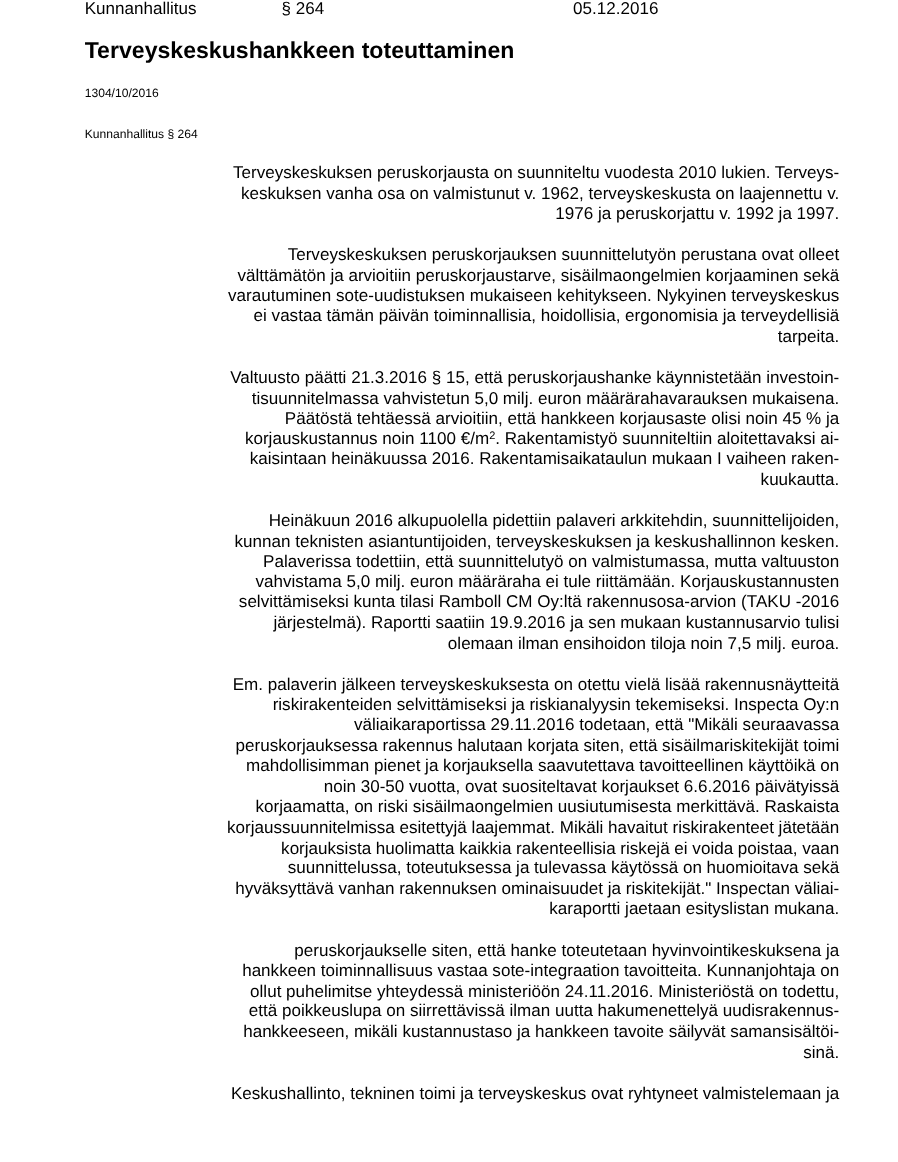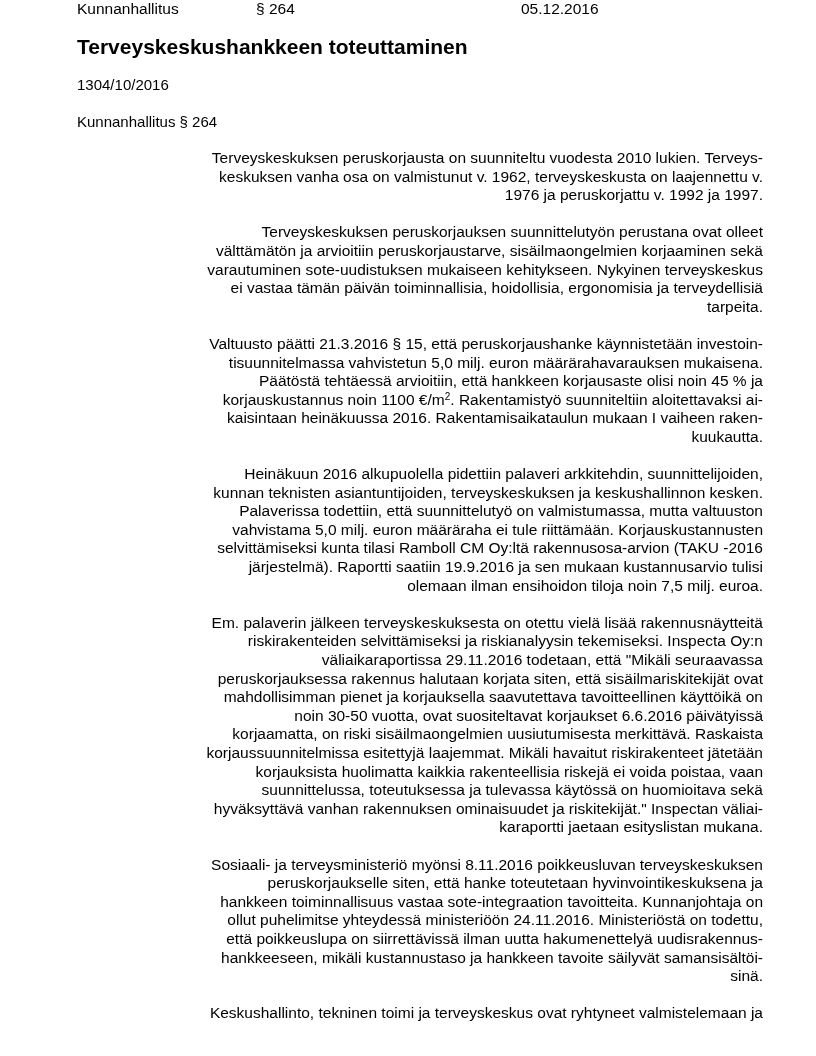--- a/index.html
+++ b/index.html
@@ -1,20 +1,20 @@
 <!DOCTYPE html>
 <html><head>
 <meta charset="utf-8">
 <style>
   html, body { margin: 0; padding: 0; background: #ffffff; }
   body { width: 816px; height: 1056px; position: relative; overflow: hidden;
          font-family: "Liberation Sans", sans-serif; color: #000; }
   .hdr { position: absolute; top: 0; font-size: 15.5px; line-height: 18px; }
   .title { position: absolute; left: 77px; top: 36px; font-size: 21px; font-weight: bold; line-height: 22px; }
-  .meta { position: absolute; left: 77px; font-size: 15px; line-height: 18px; }
+  .meta { position: absolute; left: 77px; font-size: 11px; line-height: 18px; }
   .body { position: absolute; left: 163px; top: 149px; width: 600px; font-size: 15.5px; }
   .para { margin: 0 0 18.6px 0; }
   .line { display: block; height: 18.6px; line-height: 18.6px; white-space: nowrap; text-align: right; }
   sup { font-size: 10px; line-height: 0; vertical-align: 5px; }
 </style>
 </head>
 <body>
 
 <div>
 
@@ -59,33 +59,32 @@
       <span class="line">vahvistama 5,0 milj. euron määräraha ei tule riittämään. Korjauskustannusten</span>
       <span class="line">selvittämiseksi kunta tilasi Ramboll CM Oy:ltä rakennusosa-arvion (TAKU -2016</span>
       <span class="line">järjestelmä). Raportti saatiin 19.9.2016 ja sen mukaan kustannusarvio tulisi</span>
       <span class="line">olemaan ilman ensihoidon tiloja noin 7,5 milj. euroa.</span>
     </div>
 
     <div class="para">
       <span class="line">Em. palaverin jälkeen terveyskeskuksesta on otettu vielä lisää rakennusnäytteitä</span>
       <span class="line">riskirakenteiden selvittämiseksi ja riskianalyysin tekemiseksi. Inspecta Oy:n</span>
       <span class="line">väliaikaraportissa 29.11.2016 todetaan, että "Mikäli seuraavassa</span>
-      <span class="line">peruskorjauksessa rakennus halutaan korjata siten, että sisäilmariskitekijät ovat</span>
+      <span class="line">peruskorjauksessa rakennus halutaan korjata siten, että sisäilmariskitekijät toimi</span>
       <span class="line">mahdollisimman pienet ja korjauksella saavutettava tavoitteellinen käyttöikä on</span>
       <span class="line">noin 30-50 vuotta, ovat suositeltavat korjaukset 6.6.2016 päivätyissä</span>
       <span class="line">korjaamatta, on riski sisäilmaongelmien uusiutumisesta merkittävä. Raskaista</span>
       <span class="line">korjaussuunnitelmissa esitettyjä laajemmat. Mikäli havaitut riskirakenteet jätetään</span>
       <span class="line">korjauksista huolimatta kaikkia rakenteellisia riskejä ei voida poistaa, vaan</span>
       <span class="line">suunnittelussa, toteutuksessa ja tulevassa käytössä on huomioitava sekä</span>
       <span class="line">hyväksyttävä vanhan rakennuksen ominaisuudet ja riskitekijät." Inspectan väliai-</span>
       <span class="line">karaportti jaetaan esityslistan mukana.</span>
     </div>
 
     <div class="para">
-      <span class="line">Sosiaali- ja terveysministeriö myönsi 8.11.2016 poikkeusluvan terveyskeskuksen</span>
       <span class="line">peruskorjaukselle siten, että hanke toteutetaan hyvinvointikeskuksena ja</span>
       <span class="line">hankkeen toiminnallisuus vastaa sote-integraation tavoitteita. Kunnanjohtaja on</span>
       <span class="line">ollut puhelimitse yhteydessä ministeriöön 24.11.2016. Ministeriöstä on todettu,</span>
       <span class="line">että poikkeuslupa on siirrettävissä ilman uutta hakumenettelyä uudisrakennus-</span>
       <span class="line">hankkeeseen, mikäli kustannustaso ja hankkeen tavoite säilyvät samansisältöi-</span>
       <span class="line">sinä.</span>
     </div>
 
     <div class="para">
       <span class="line">Keskushallinto, tekninen toimi ja terveyskeskus ovat ryhtyneet valmistelemaan ja</span>

